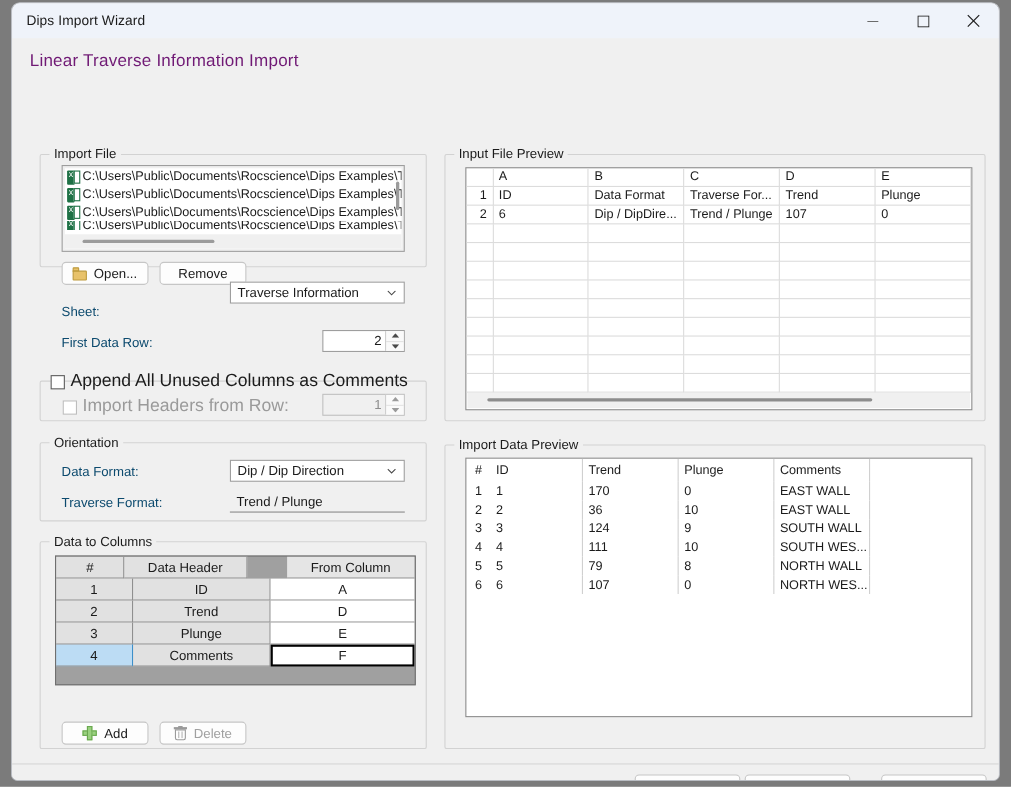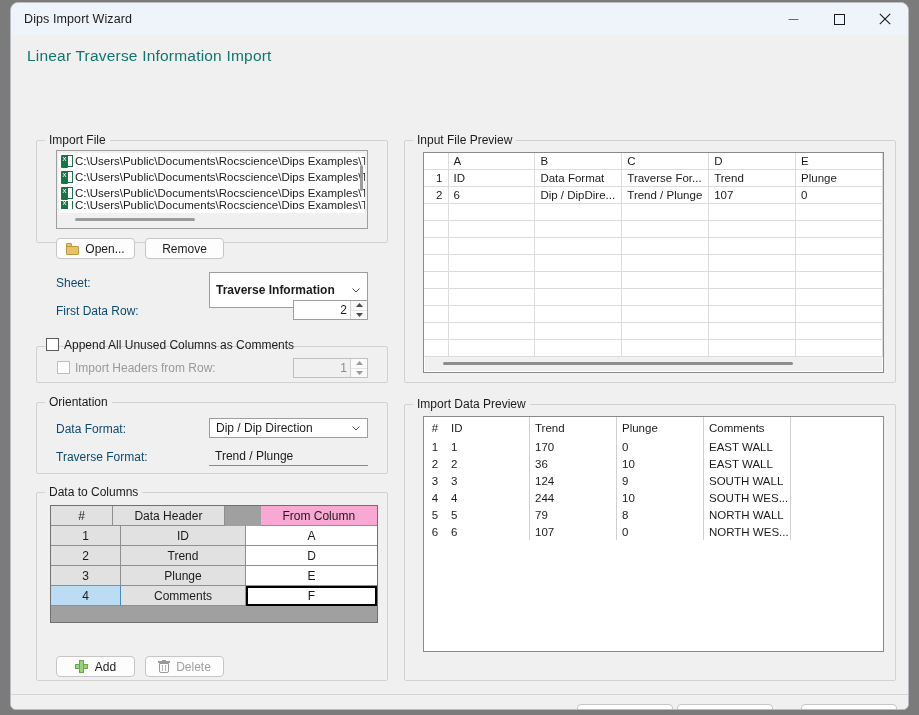--- a/index.html
+++ b/index.html
@@ -32,21 +32,21 @@
     margin-left: 13px; letter-spacing: .1px;
   }
   .wbtns { position: absolute; right: 0; top: 0; height: 32px; display: flex; }
   .wbtn { width: 46px; height: 32px; display: flex; align-items: center; justify-content: center; }
   .wbtn svg { display: block; }
 
   .body { position: relative; height: 676px; background: #f0f0f0; }
 
   .pagetitle {
     position: absolute; left: 16px; top: 12px;
-    font-size: 15.5px; color: #0f766e; letter-spacing: .2px;
+    font-size: 15.5px; color: #701a75; letter-spacing: .2px;
   }
 
   
   .tabstrip { position: absolute; left: 14px; top: 36px; width: 871px; height: 22px; }
   .tab {
     position: absolute; left: 0; top: 0;
     padding: 3px 13px 4px 13px;
     font-size: 12px; color: #1b1b1b;
     background: #f0f0f0;
     border: 1px solid #a5a5a5;
@@ -186,21 +186,21 @@
   .spin .btns {
     position: absolute; right: 0; top: 0; bottom: 0; width: 16px;
     border-left: 1px solid #cfcfcf;
     display: flex; flex-direction: column;
     background: #fafafa;
   }
   .spin .up, .spin .dn { flex: 1; display: flex; align-items: center; justify-content: center; }
   .spin .up { border-bottom: 1px solid #e3e3e3; }
 
   
-  .cb { position: absolute; display: flex; align-items: flex-start; font-size: 12px; color: #1b1b1b; }
+  .cb { position: absolute; display: flex; align-items: center; font-size: 16px; color: #1b1b1b; }
   .cbbox {
     width: 13px; height: 13px; box-sizing: border-box;
     border: 1px solid #5c5c5c; background: #fff;
     margin-right: 5px; flex: 0 0 auto; position: relative;
   }
   .cbbox.checked { background: #0f6fd6; border-color: #0f6fd6; }
   .cbbox.checked::after {
     content: ""; position: absolute; left: 3.5px; top: 1px;
     width: 4px; height: 7px; border: solid #fff;
     border-width: 0 1.7px 1.7px 0; transform: rotate(42deg);
@@ -221,21 +221,21 @@
     font-size: 12px; color: #1b1b1b;
     display: flex; align-items: center; justify-content: center;
     border-right: 1px solid #8f8f8f;
     border-bottom: 1px solid #8f8f8f;
     background: #e1e1e1;
   }
   .dtccell.c0 { width: 70px; }
   .dtccell.c1 { width: 125px; }
   .dtccell.c2 { width: 131px; border-right: none; background: #fff; }
   .dtcrow.head .dtccell { background: #e1e1e1; }
-  .dtcrow.head .dtccell.c2 { background: #f9a8d4; margin-left: 36px; }
+  .dtcrow.head .dtccell.c2 { background: #e5e5e5; margin-left: 36px; }
   .dtccell.selhdr { background: #bcdcf4 !important; border-right: 1px solid #3d8fc9; }
   .dtccell.selcell {
     background: #fff !important;
     border: 2px solid #000; border-right: 2px solid #000;
     box-sizing: border-box;
   }
 
   
   .ptable {
     position: absolute; box-sizing: border-box;
@@ -358,21 +358,21 @@
           <span class="t"></span>
           <span class="b"></span>
         </span>
       <span>Open...</span>
     </div>
     <div class="btn" style="left:134px; top:203px; width:79px; height:21px;">
       <span>Remove</span>
     </div>
 
     <div class="lbl" style="left:45px; top:241px;">Sheet:</div>
-    <div class="combo" style="left:198px; top:237px; width:159px; height:36px;font-weight:bold;">
+    <div class="combo" style="left:198px; top:221px; width:159px; height:20px;">
       <span class="txt">Traverse Information</span>
       <svg class="chev" viewBox="0 0 8 5">
         <polyline points="0.5,0.5 4,4 7.5,0.5" fill="none" stroke="#4a4a4a" stroke-width="1"></polyline>
       </svg>
     </div>
 
     <div class="lbl" style="left:45px; top:269px;">First Data Row:</div>
     <div class="spin" style="left:282px; top:265px; width:75px; height:20px;">
       <span class="v">2</span>
       <span class="btns">
@@ -625,21 +625,21 @@
         <div class="idpcell n">3</div>
         <div class="idpcell a">3</div>
         <div class="idpcell b">124</div>
         <div class="idpcell c">9</div>
         <div class="idpcell d">SOUTH WALL</div>
         <div class="idpcell e"></div>
       </div>
       <div class="prow">
         <div class="idpcell n">4</div>
         <div class="idpcell a">4</div>
-        <div class="idpcell b">244</div>
+        <div class="idpcell b">111</div>
         <div class="idpcell c">10</div>
         <div class="idpcell d">SOUTH WES...</div>
         <div class="idpcell e"></div>
       </div>
       <div class="prow">
         <div class="idpcell n">5</div>
         <div class="idpcell a">5</div>
         <div class="idpcell b">79</div>
         <div class="idpcell c">8</div>
         <div class="idpcell d">NORTH WALL</div>

